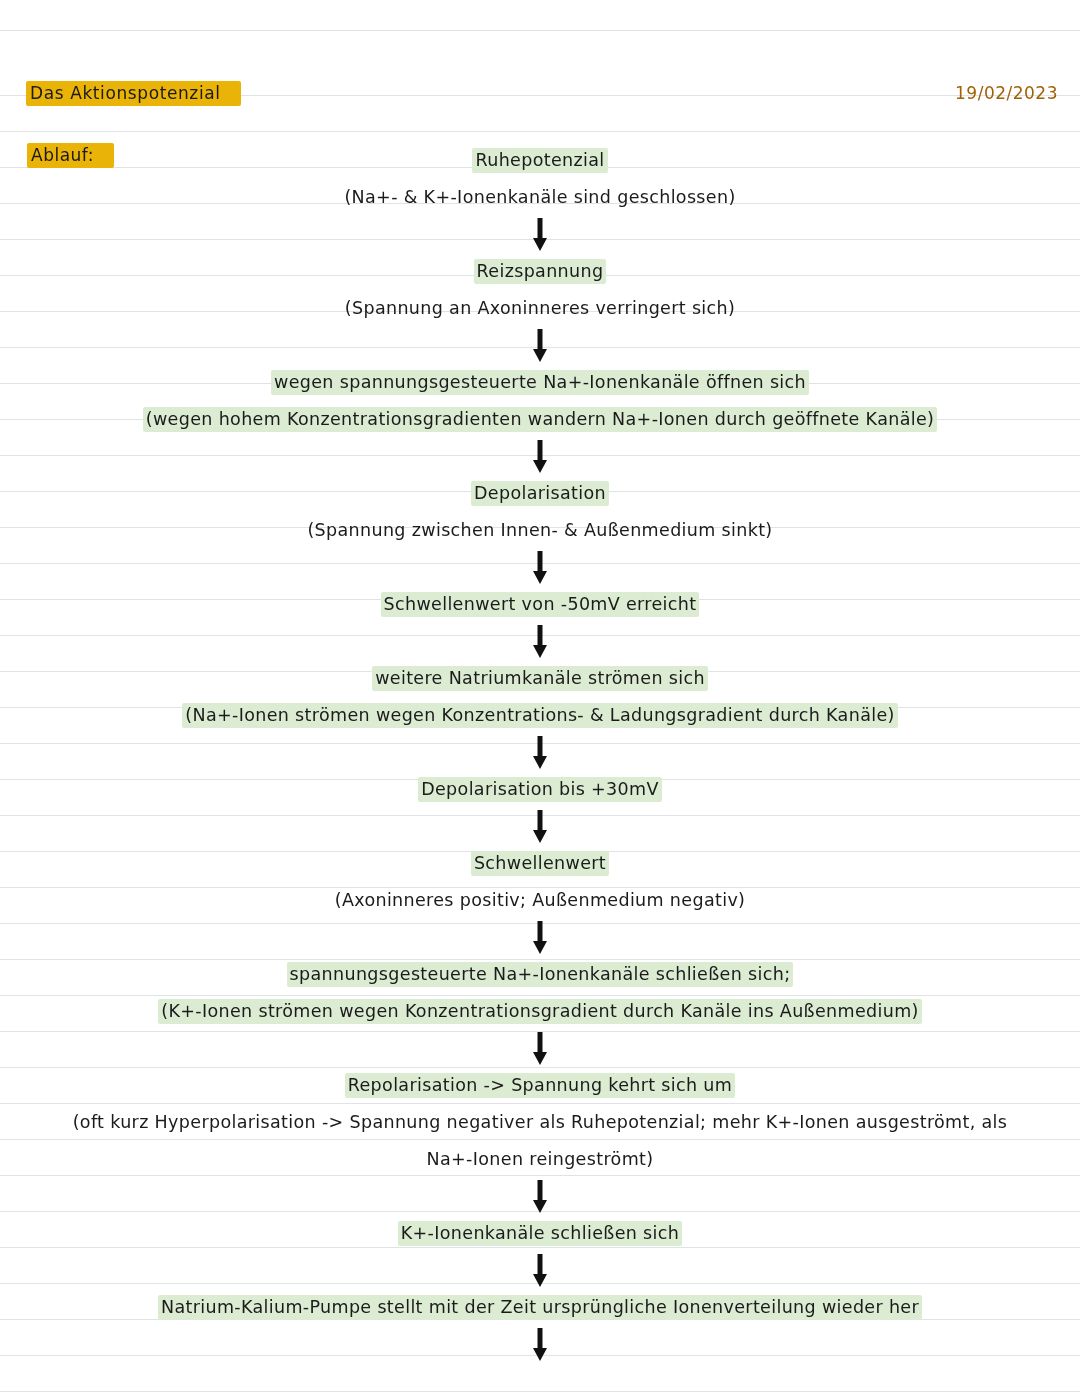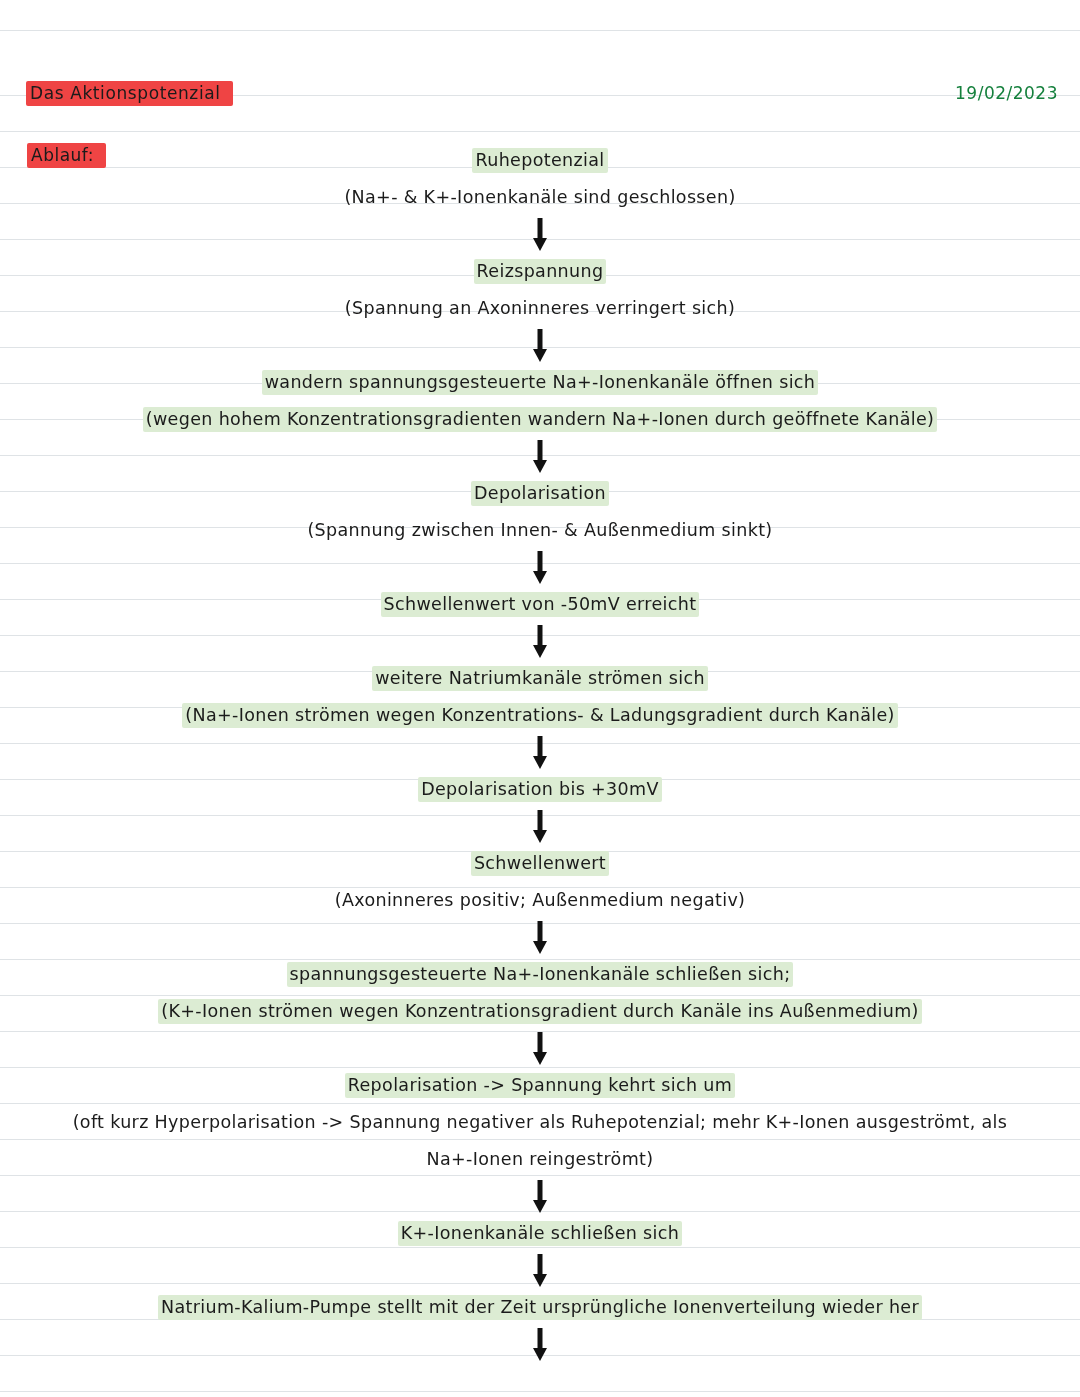--- a/index.html
+++ b/index.html
@@ -51,26 +51,26 @@
     box-sizing: border-box;
   }
   .title {
     font-size: 17px;
     letter-spacing: 0.6px;
     color: #1b1b1b;
   }
   .date {
     font-size: 17px;
     letter-spacing: 0.5px;
-    color: #15803d;
+    color: #a16207;
   }
 
   .hl {
-    background: #ef4444;
-    padding: 2px 12px 3px 4px;
+    background: #eab308;
+    padding: 2px 20px 3px 4px;
     border-radius: 2px;
     box-decoration-break: clone;
     -webkit-box-decoration-break: clone;
   }
   .hl-soft {
     background: #dcecd3;
     padding: 2px 3px 3px 3px;
     border-radius: 2px;
     box-decoration-break: clone;
     margin-top: 8px;
@@ -149,21 +149,21 @@
       <span class="sub">(Spannung an Axoninneres verringert sich)</span>
     </div>
     <div class="arrow">
       <svg width="16" height="34" viewBox="0 0 16 34">
           <line x1="8" y1="0" x2="8" y2="22" stroke="#111" stroke-width="5"></line>
           <polygon points="8,33 1,20 15,20" fill="#111"></polygon>
         </svg>
     </div>
 
     <div class="step">
-      <span class="main"><span class="hl-soft">wandern spannungsgesteuerte Na+-Ionenkanäle öffnen sich</span></span>
+      <span class="main"><span class="hl-soft">wegen spannungsgesteuerte Na+-Ionenkanäle öffnen sich</span></span>
       <span class="sub"><span class="hl-soft">(wegen hohem Konzentrationsgradienten wandern Na+-Ionen durch geöffnete Kanäle)</span></span>
     </div>
     <div class="arrow">
       <svg width="16" height="34" viewBox="0 0 16 34">
           <line x1="8" y1="0" x2="8" y2="22" stroke="#111" stroke-width="5"></line>
           <polygon points="8,33 1,20 15,20" fill="#111"></polygon>
         </svg>
     </div>
 
     <div class="step">

